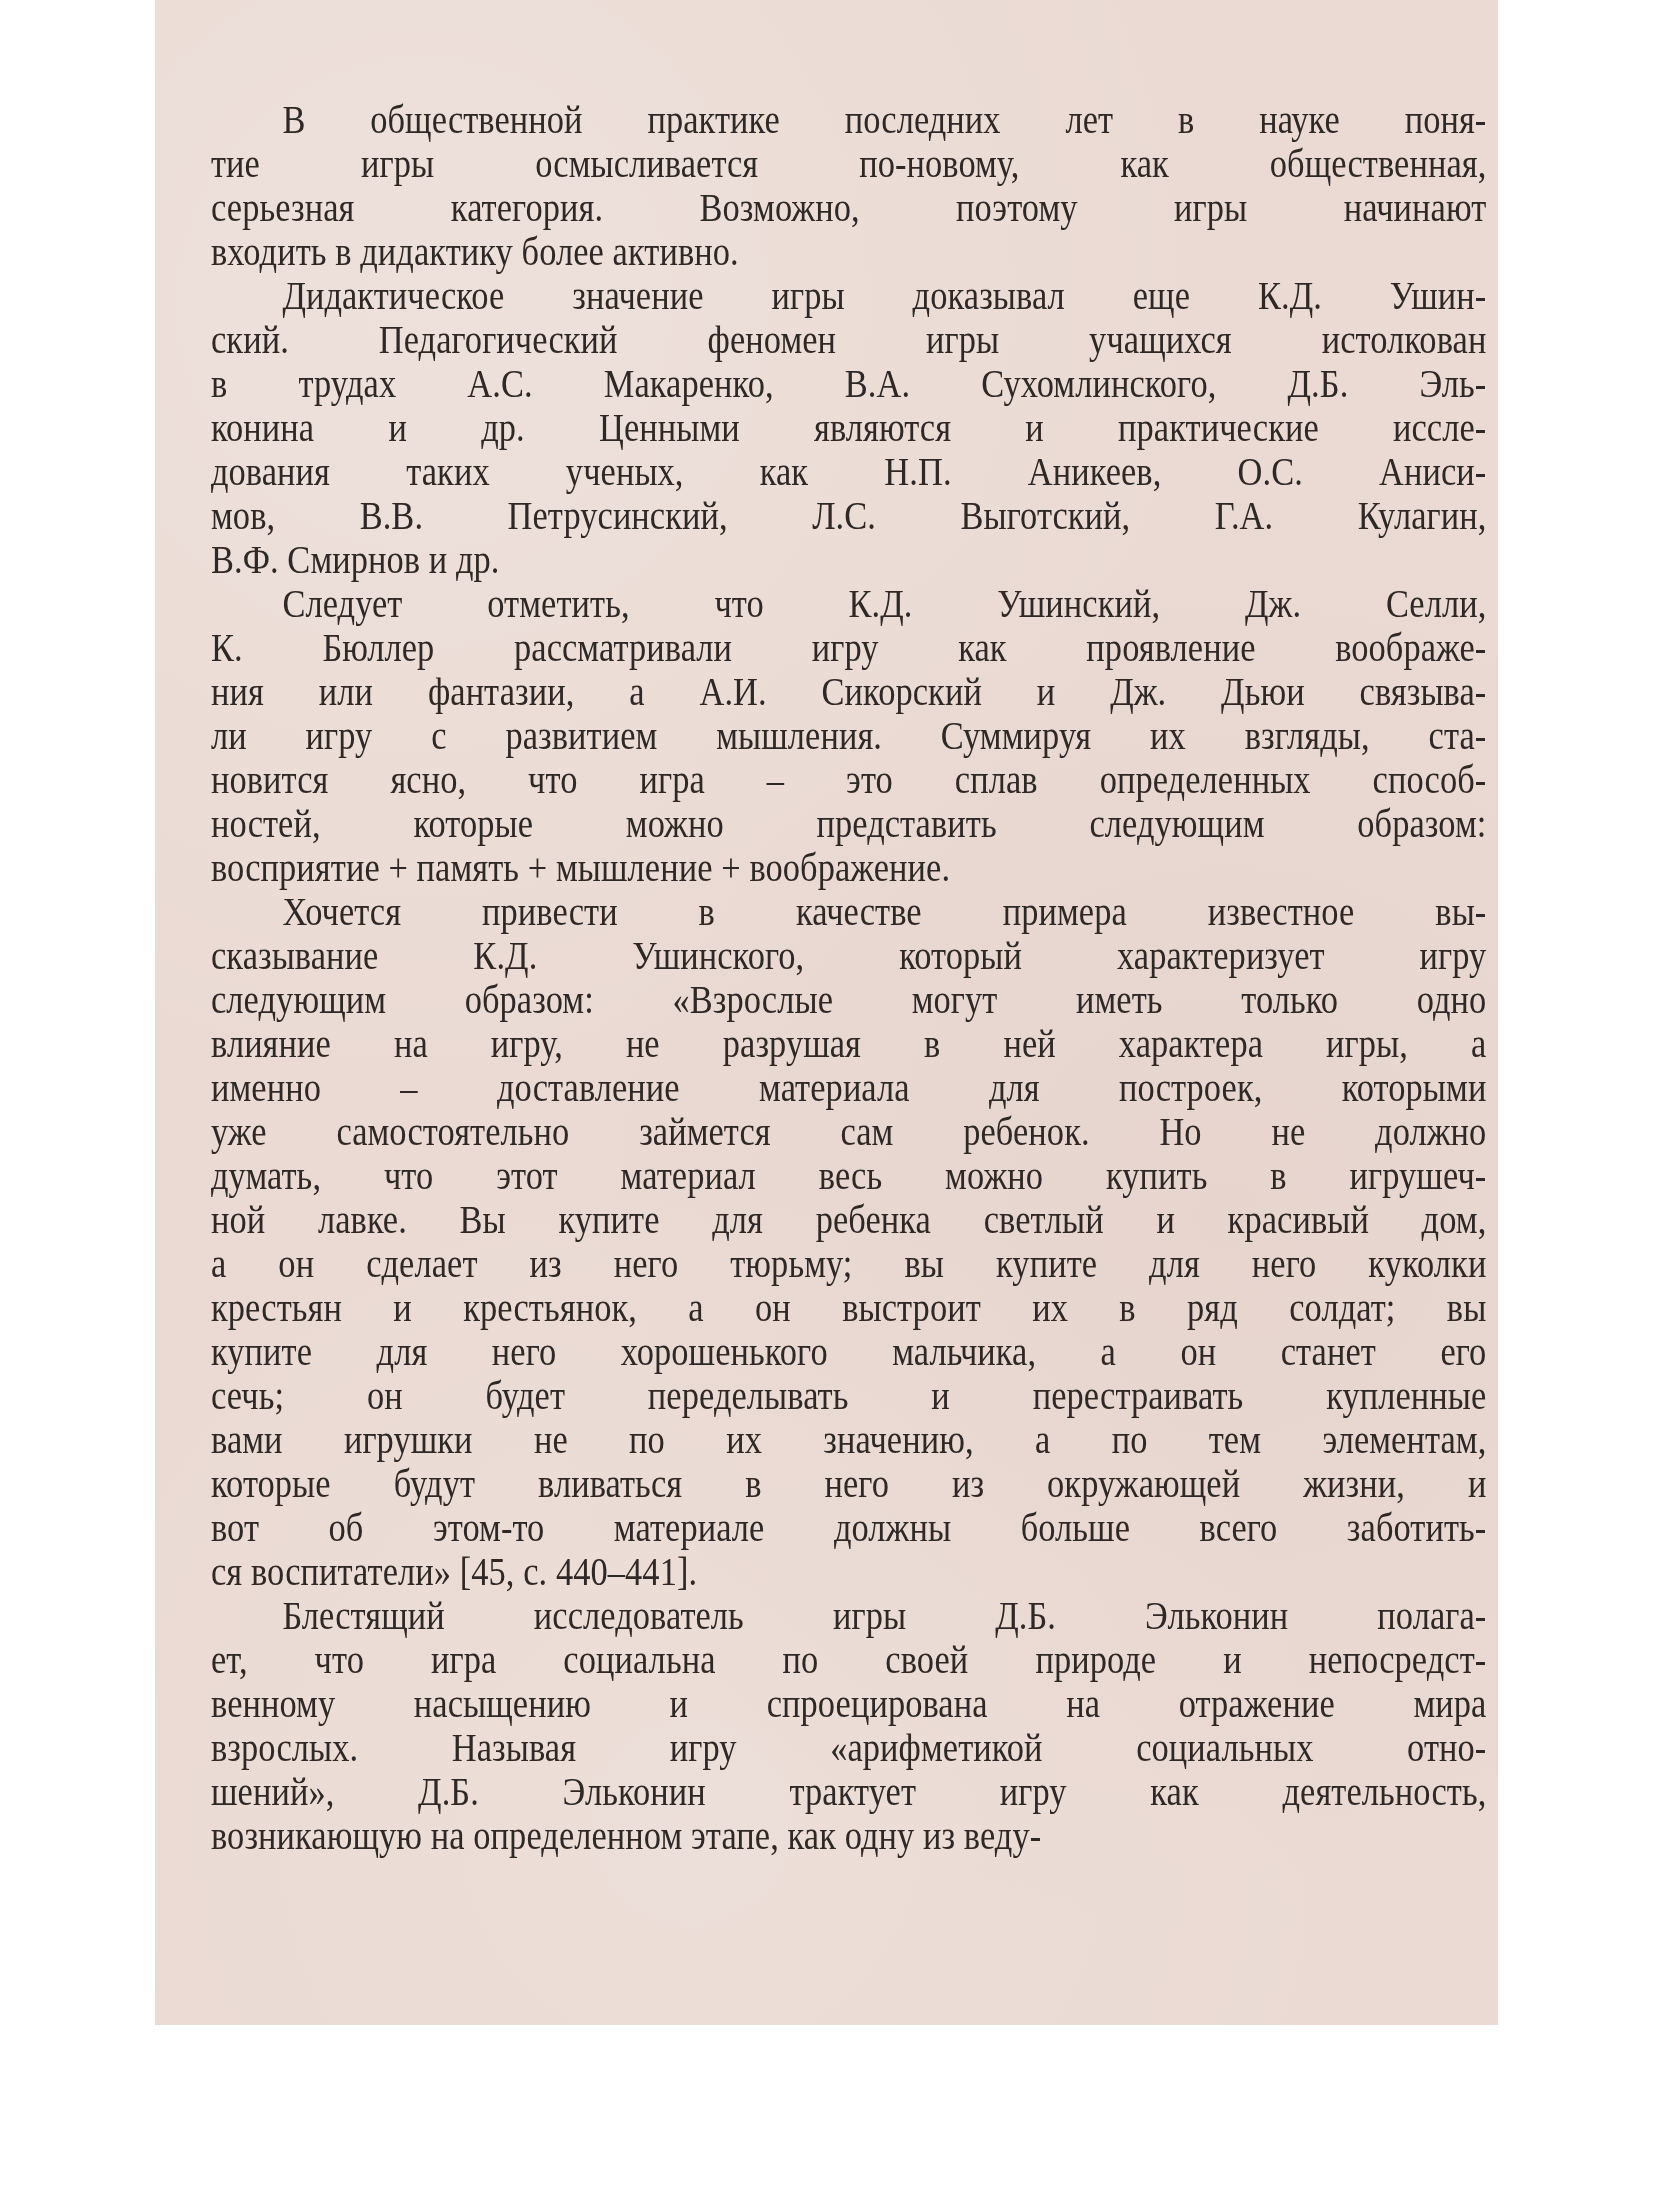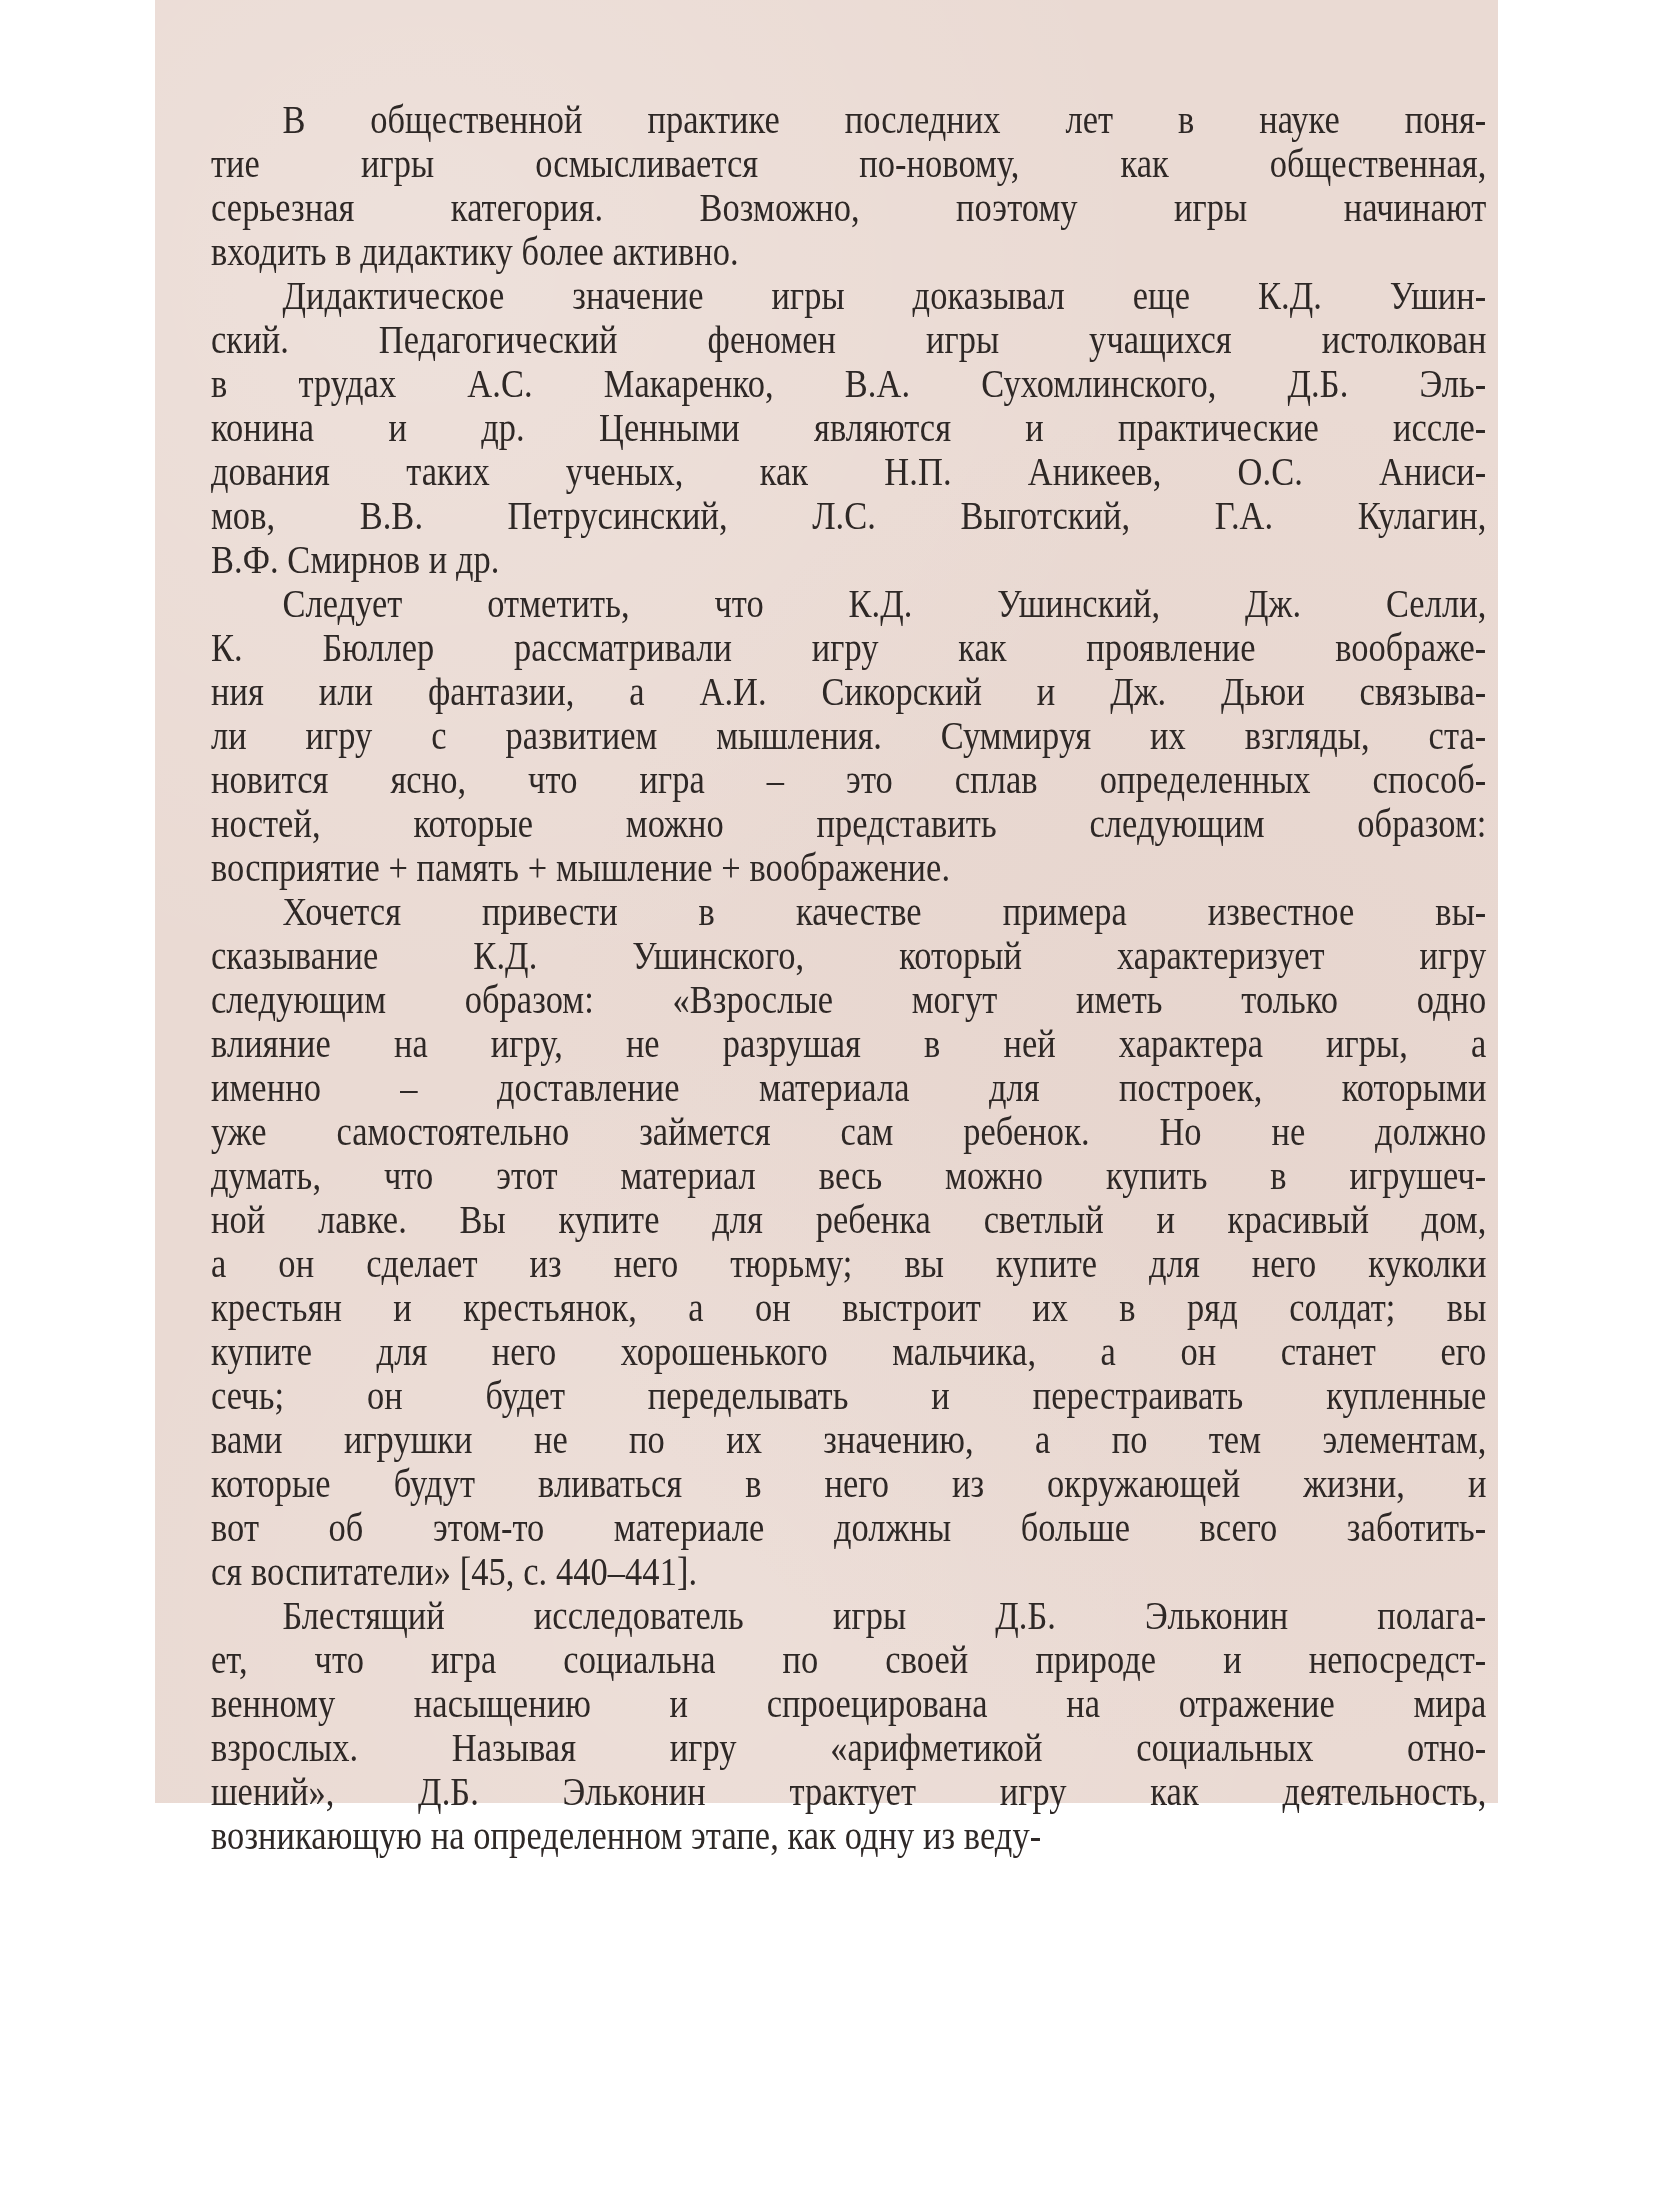--- a/index.html
+++ b/index.html
@@ -11,21 +11,21 @@
     width: 1654px;
     height: 2205px;
     position: relative;
     overflow: hidden;
   }
   .page {
     position: absolute;
     left: 155px;
     top: 0;
     width: 1343px;
-    height: 1803px;
+    height: 2025px;
     background-color: #eadad3;
     background-image:
       radial-gradient(circle at 20% 15%, rgba(255,255,255,0.18) 0, rgba(255,255,255,0) 40%),
       radial-gradient(circle at 80% 60%, rgba(200,170,160,0.10) 0, rgba(200,170,160,0) 45%),
       radial-gradient(circle at 40% 90%, rgba(255,255,255,0.12) 0, rgba(255,255,255,0) 35%);
   }
   .text-block {
     position: absolute;
     left: 13.2px;
     top: 98px;

